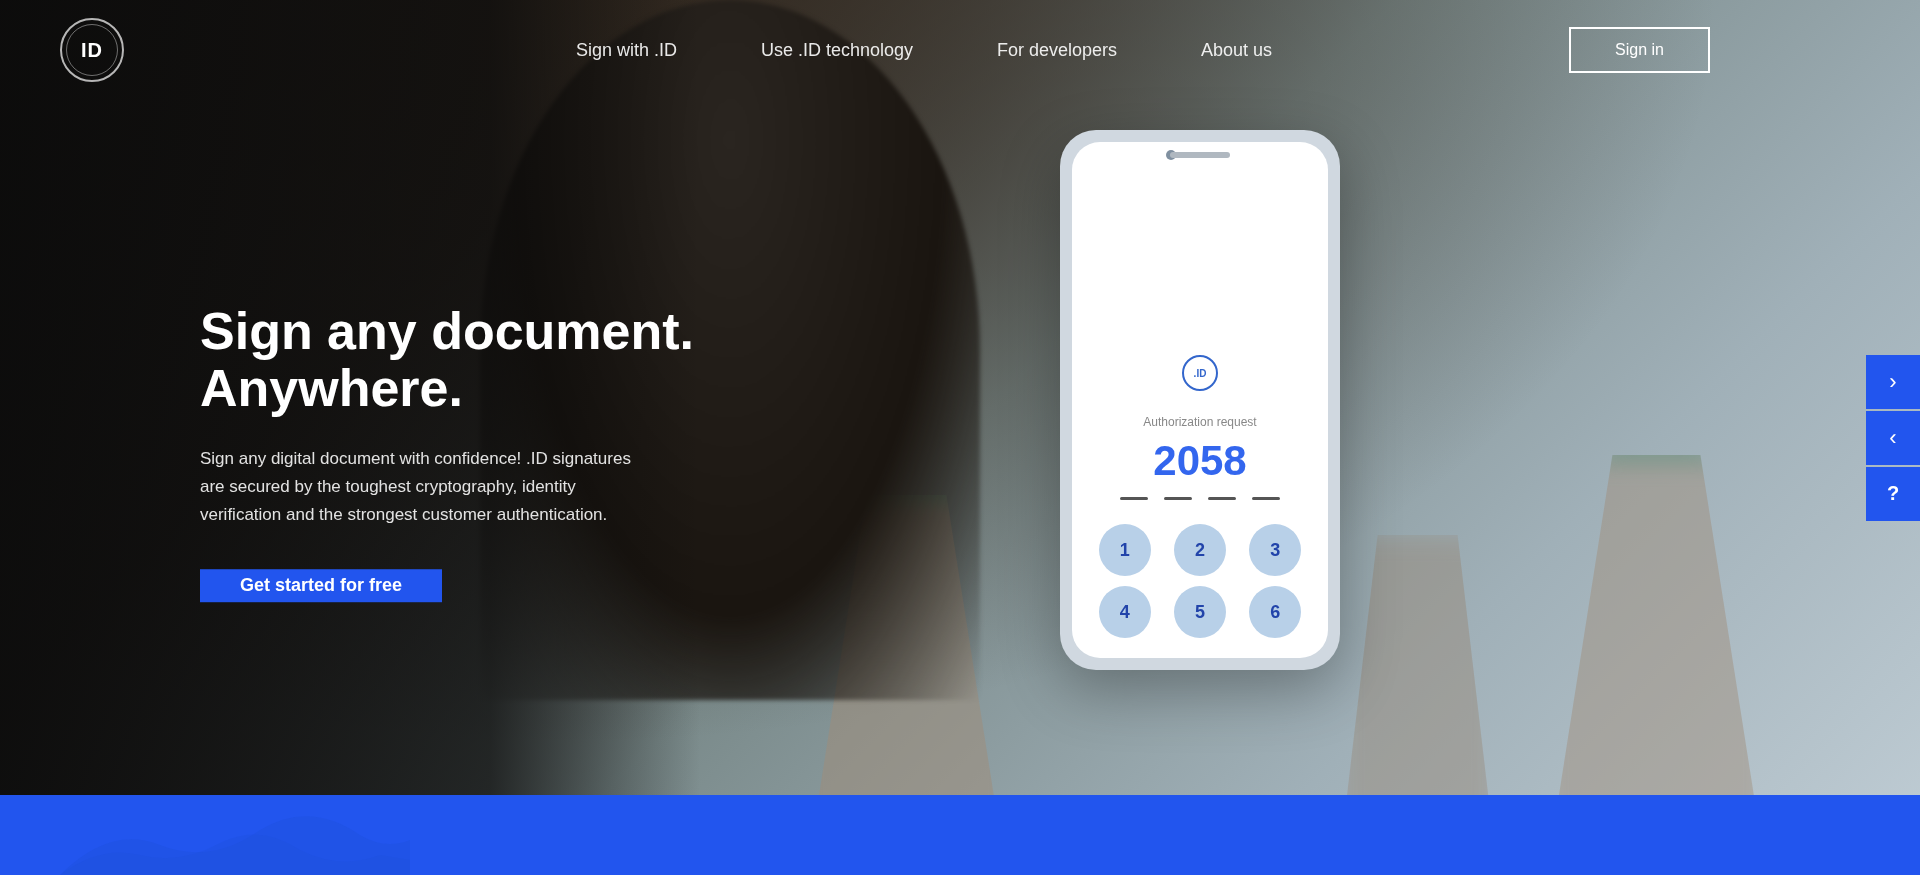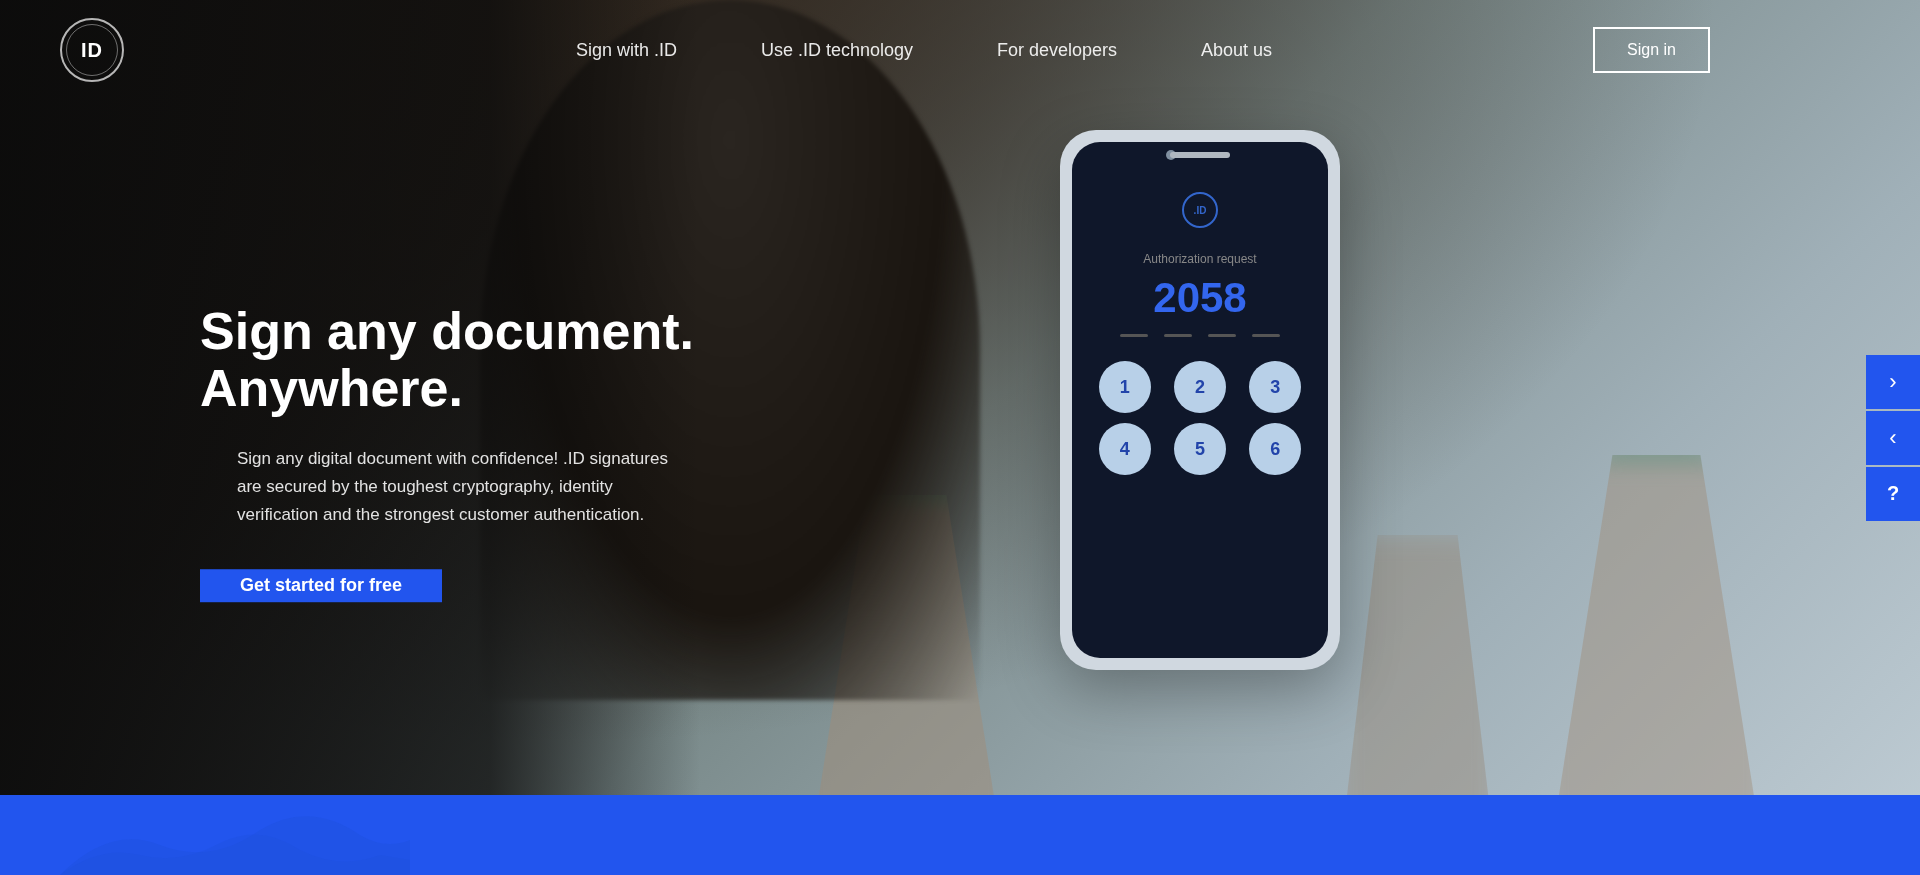--- a/index.html
+++ b/index.html
@@ -153,21 +153,21 @@
     }
 
     .signin-btn {
       position: absolute;
       right: 60px;
       top: 50%;
       transform: translateY(-50%);
       border: 2px solid white;
       color: white;
       background: transparent;
-      padding: 12px 32px;
+      padding: 12px 44px;
       font-size: 16px;
       cursor: pointer;
       font-family: inherit;
     }
 
     
     .hero-content {
       position: absolute;
       top: 50%;
       left: 200px;
@@ -183,21 +183,20 @@
       line-height: 1.1;
       margin-bottom: 28px;
     }
 
     .hero-description {
       color: rgba(255,255,255,0.88);
       font-size: 17px;
       line-height: 1.65;
       margin-bottom: 40px;
       max-width: 460px;
-      margin-left: 37px;
     }
 
     .cta-btn {
       background: #2255ee;
       color: white;
       border: none;
       padding: 6px 40px;
       font-size: 18px;
       font-weight: 600;
       cursor: pointer;
@@ -239,27 +238,28 @@
       top: 20px;
       left: 38%;
       width: 10px; height: 10px;
       background: #8090a0;
       border-radius: 50%;
     }
 
     .phone-screen {
       width: 100%;
       height: 100%;
-      background: #0f172a;
+      background: #ffffff;
       border-radius: 28px;
       display: flex;
       flex-direction: column;
       align-items: center;
       padding: 50px 20px 20px;
       overflow: hidden;
+      justify-content: flex-end;
     }
 
     .phone-logo {
       width: 36px; height: 36px;
       border: 2px solid #3366cc;
       border-radius: 50%;
       display: flex;
       align-items: center;
       justify-content: center;
       margin-bottom: 24px;

